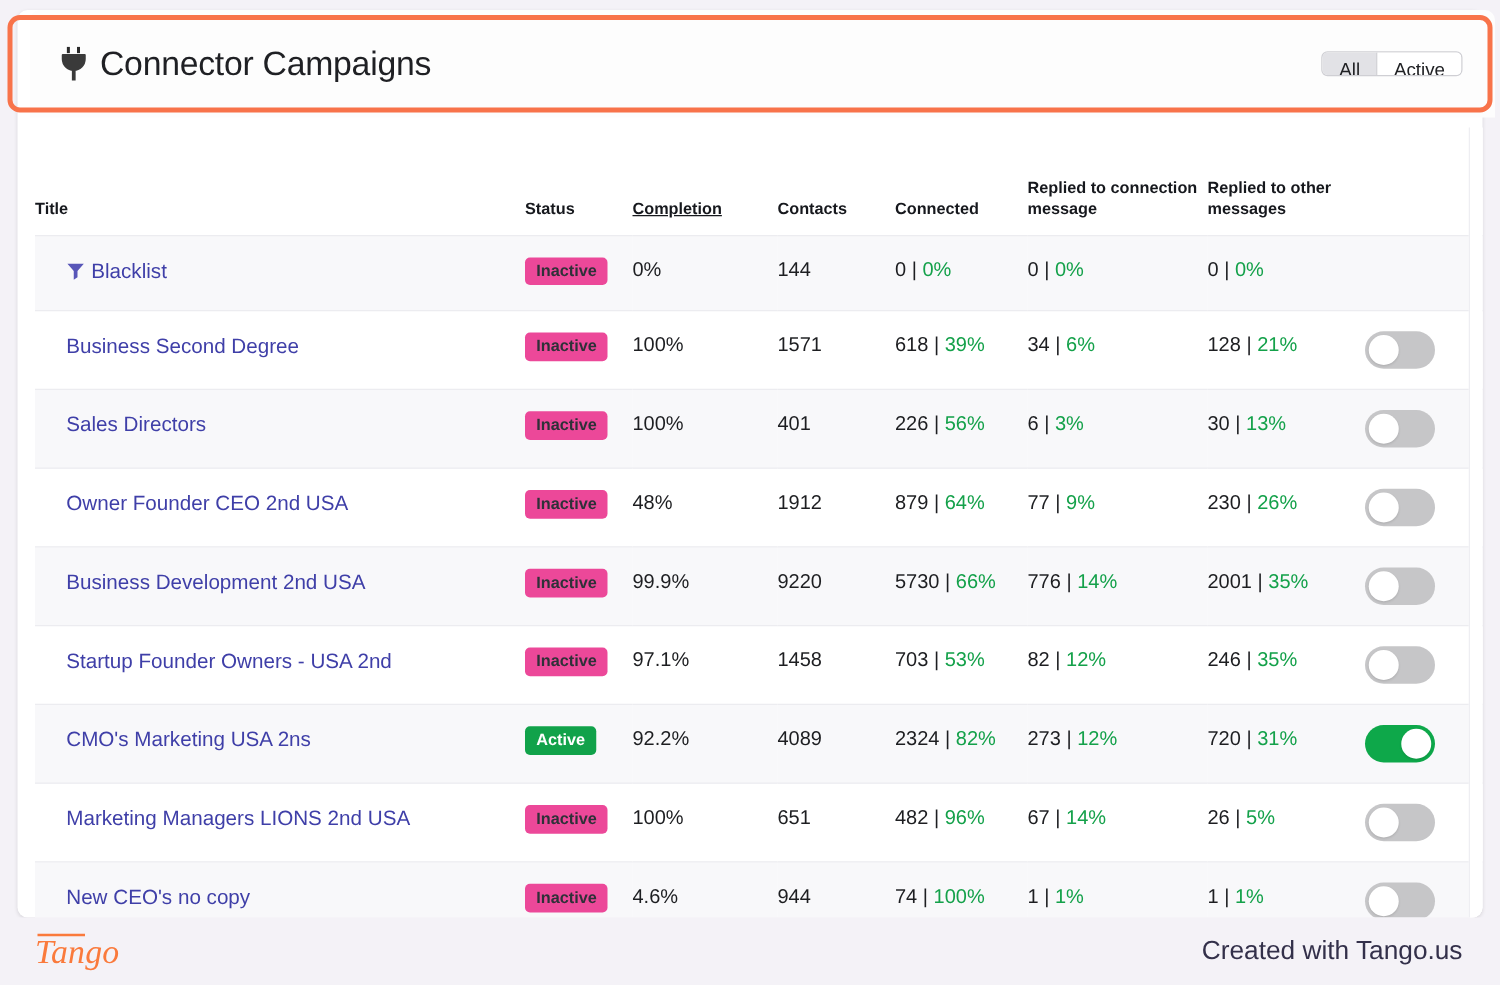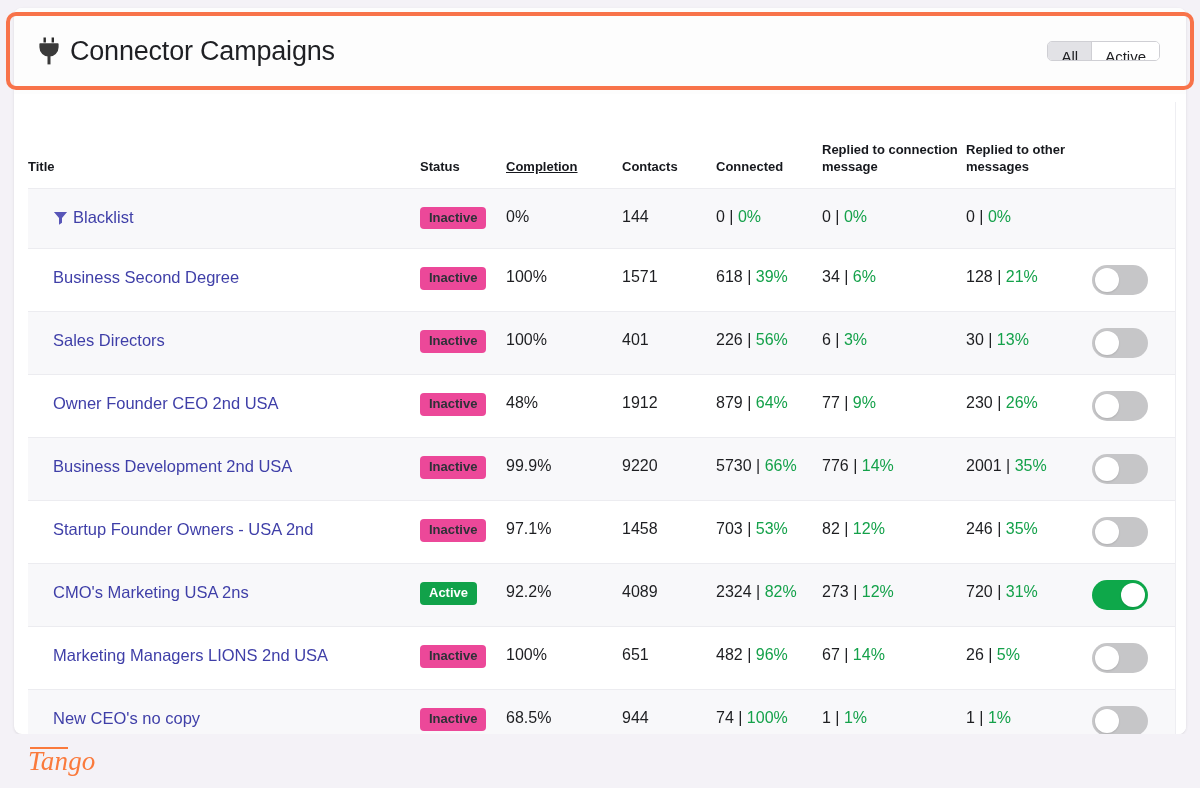--- a/index.html
+++ b/index.html
@@ -39,21 +39,21 @@
     height: 78px;
     border: 4px solid #f8734a;
     border-radius: 10px;
     background: transparent;
     pointer-events: none;
     z-index: 30;
   }
 
   .header-bar {
     position: absolute;
-    left: 14px;
+    left: 24px;
     top: 8px;
     width: 1172px;
     height: 86px;
     background: #fdfdfd;
     border-radius: 8px 8px 0 0;
     display: flex;
     align-items: center;
     justify-content: space-between;
     padding: 0 26px 0 22px;
     z-index: 20;
@@ -362,21 +362,21 @@
             <td>100%</td>
             <td>651</td>
             <td><span>482</span><span class="sep"> | </span><span class="pct">96%</span></td>
             <td><span>67</span><span class="sep"> | </span><span class="pct">14%</span></td>
             <td><span>26</span><span class="sep"> | </span><span class="pct">5%</span></td>
             <td class="cell-toggle"><div class="toggle"><span class="knob"></span></div></td>
           </tr>
           <tr class="odd">
             <td class="cell-title"><a class="row-title">New CEO's no copy</a></td>
             <td><span class="badge inactive">Inactive</span></td>
-            <td>68.5%</td>
+            <td>4.6%</td>
             <td>944</td>
             <td><span>74</span><span class="sep"> | </span><span class="pct">100%</span></td>
             <td><span>1</span><span class="sep"> | </span><span class="pct">1%</span></td>
             <td><span>1</span><span class="sep"> | </span><span class="pct">1%</span></td>
             <td class="cell-toggle"><div class="toggle"><span class="knob"></span></div></td>
           </tr>
         </tbody>
     </table>
   </div>
 
@@ -397,13 +397,14 @@
   </div>
   <div class="segmented">
     <button class="seg-btn active">All</button>
     <button class="seg-btn">Active</button>
   </div>
 </div>
 <div class="header-highlight"></div>
 
 <div class="footer">
   <span class="tango-logo">Tango</span>
+  <span class="footer-note">Created with Tango.us</span>
 </div>
 
 </body></html>

